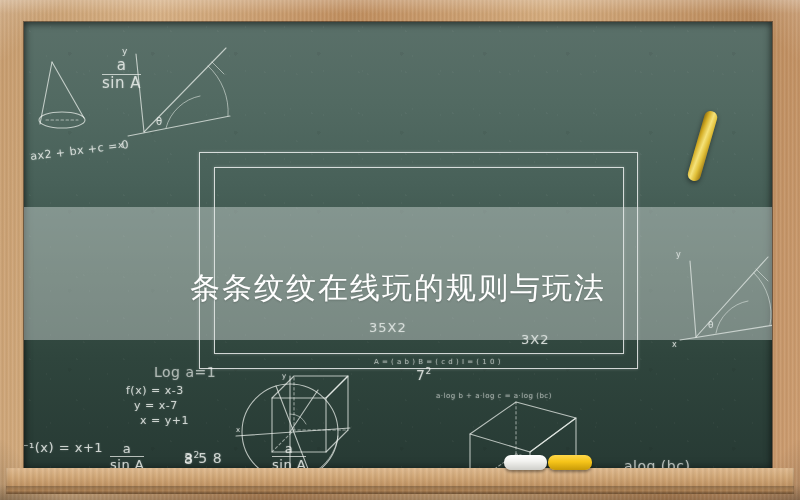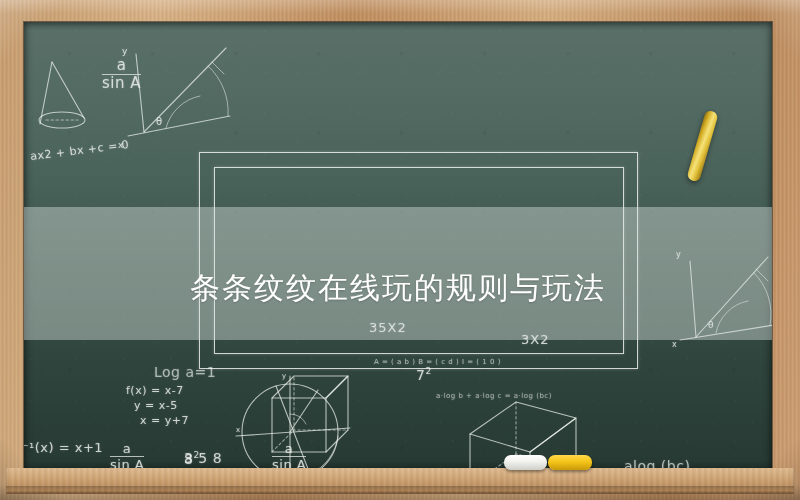--- a/index.html
+++ b/index.html
@@ -254,23 +254,23 @@
         <path class="thin" d="M52 86 A 40 40 0 0 1 84 54"></path>
         <path class="thin" d="M90 26 A 58 58 0 0 1 106 78"></path>
         <line class="thin" x1="92" y1="22" x2="104" y2="34"></line>
       </svg>
     </div>
     <div class="chalk" style="left:652px; top:228px; font-size:8px;">y</div>
     <div class="chalk" style="left:648px; top:318px; font-size:8px;">x</div>
     <div class="chalk" style="left:684px; top:298px; font-size:9px;">θ</div>
 
     <div class="chalk" style="left:102px; top:362px; font-size:11px; line-height:1.35;">
-      <div>f(x) = x-7</div>
-      <div style="padding-left:8px;">y = x-5</div>
-      <div style="padding-left:14px;">x = y+7</div>
+      <div>f(x) = x-3</div>
+      <div style="padding-left:8px;">y = x-7</div>
+      <div style="padding-left:14px;">x = y+1</div>
     </div>
 
     <div class="chalk chalk-svg" style="left:240px; top:348px;">
       <svg width="110" height="95" viewBox="0 0 110 95">
         <polygon points="8,28 62,28 62,82 8,82"></polygon>
         <polyline points="8,28 30,6 84,6 62,28"></polyline>
         <polyline points="62,28 84,6 84,60 62,82"></polyline>
         <polyline class="dash" points="8,82 30,60 84,60"></polyline>
         <line class="dash" x1="30" y1="60" x2="30" y2="6"></line>
       </svg>

